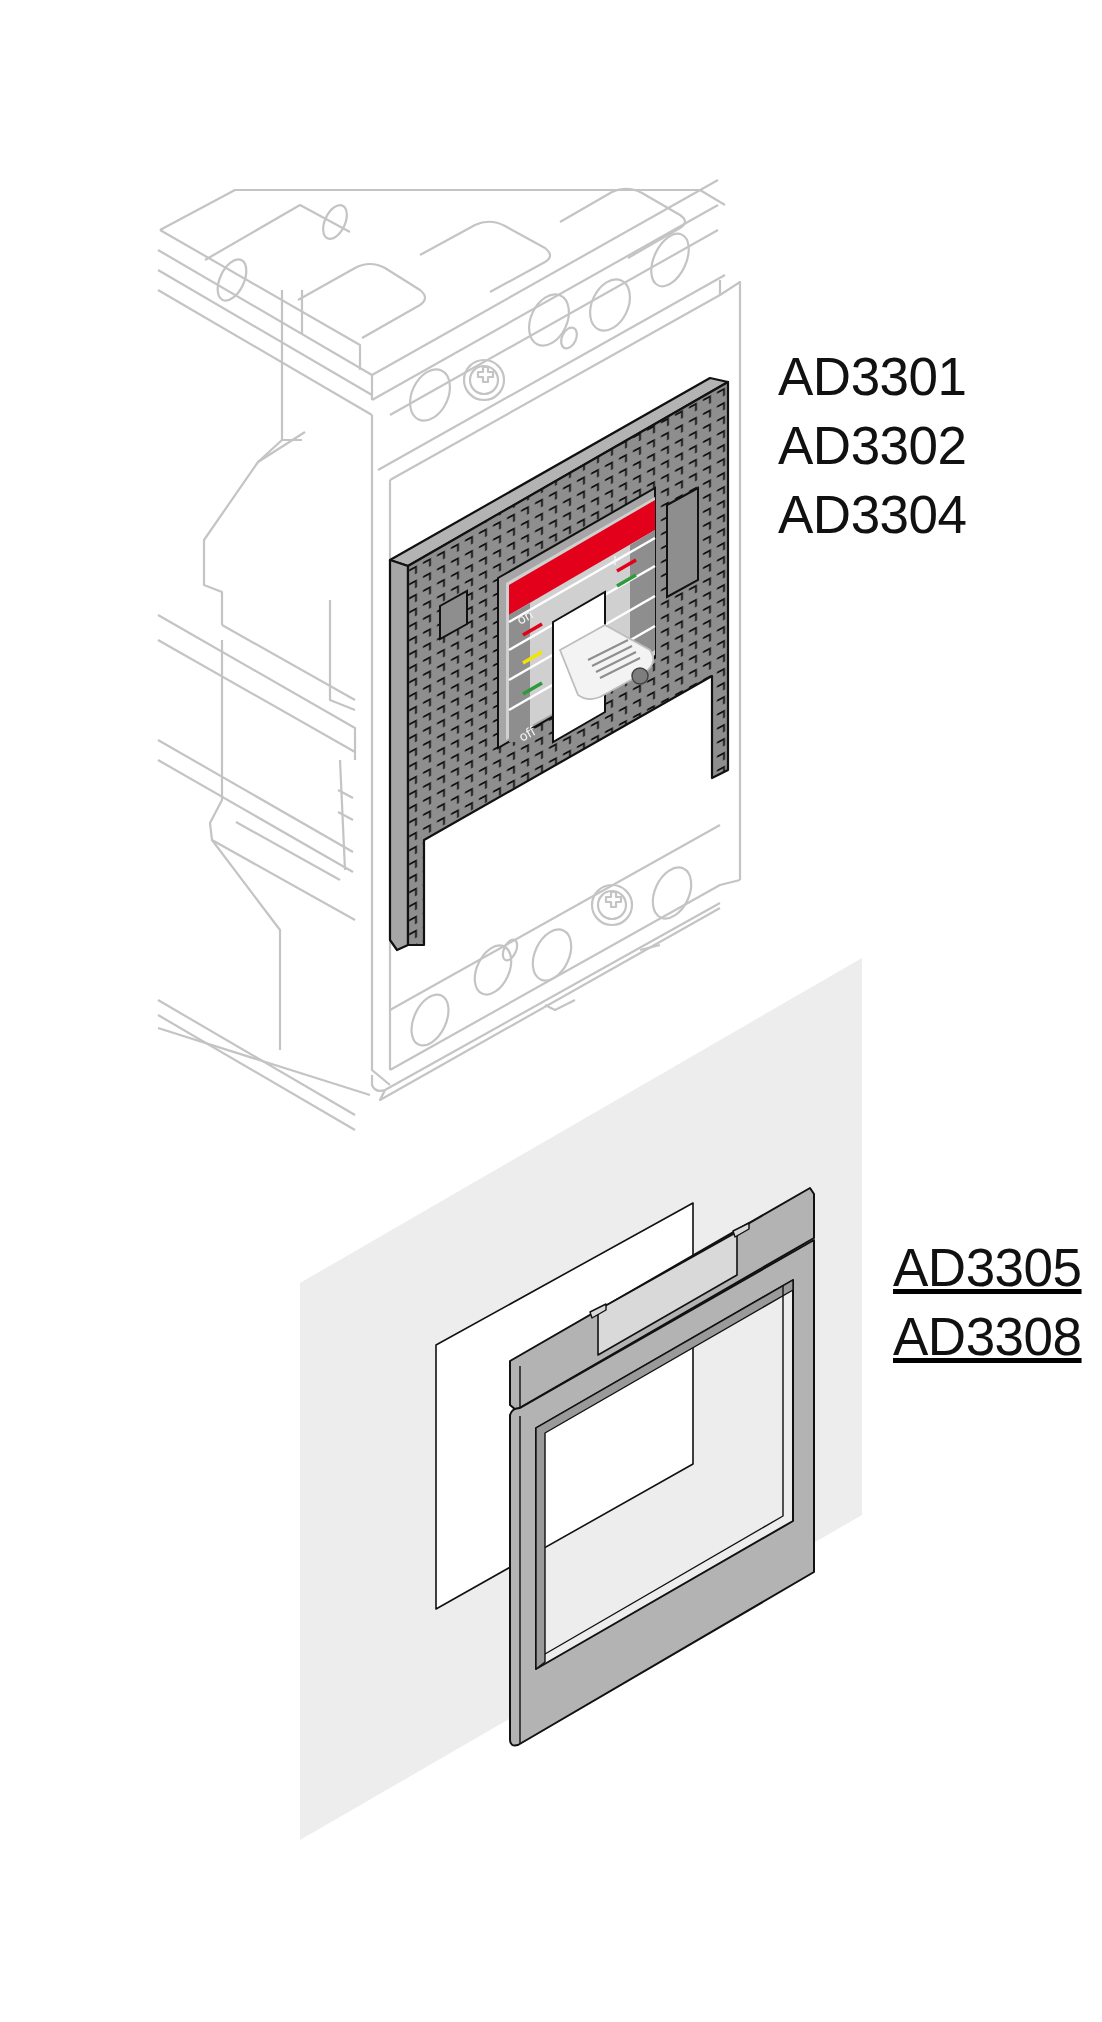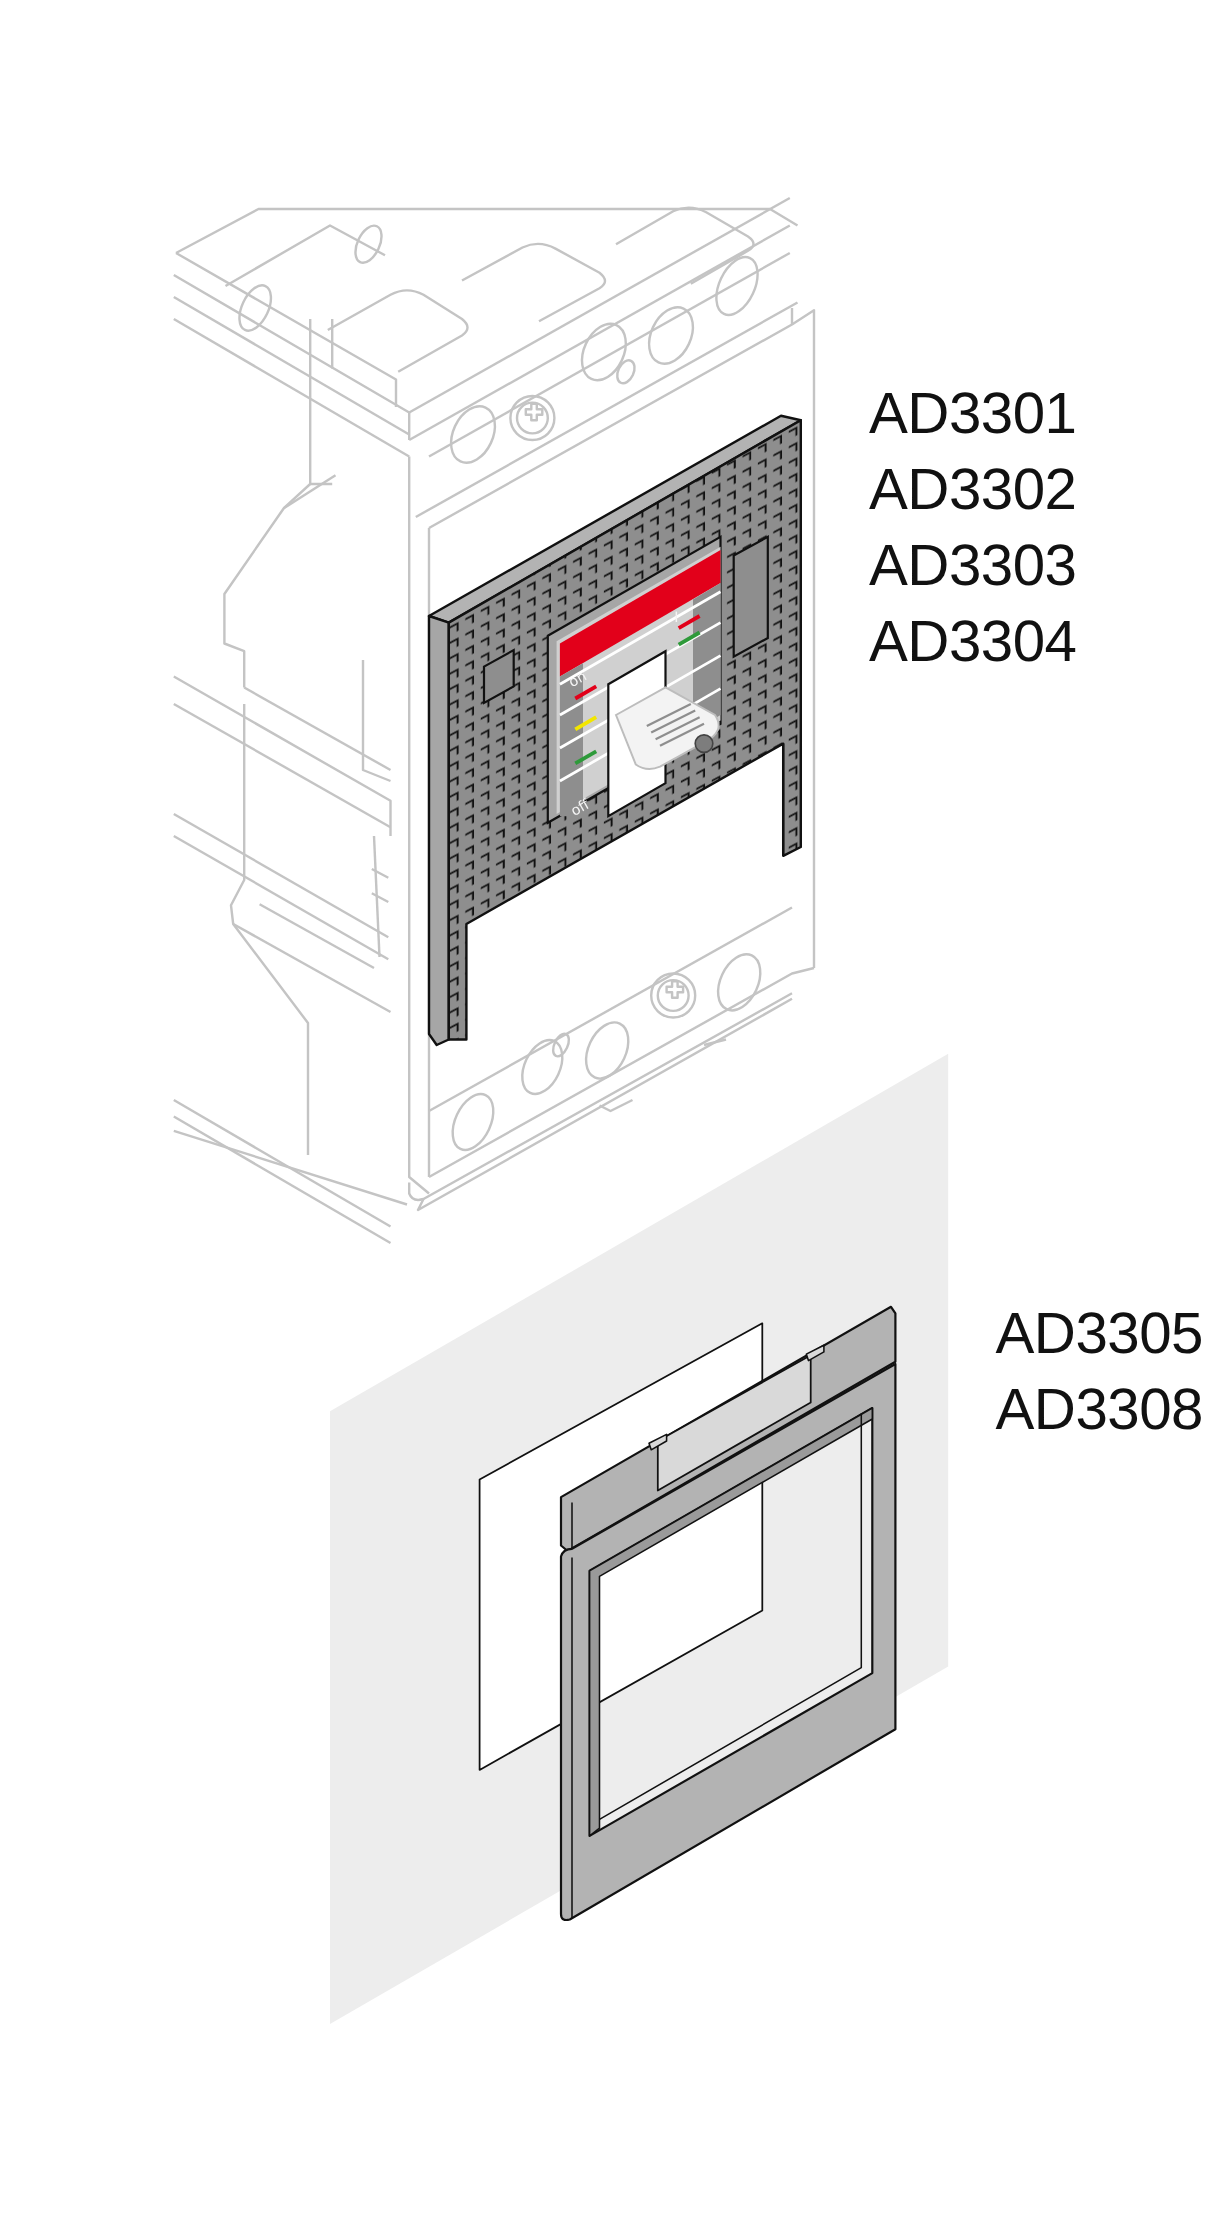--- a/index.html
+++ b/index.html
@@ -1,23 +1,23 @@
 <!DOCTYPE html>
 <html><head>
 <meta charset="utf-8">
 <style>
   html, body { margin: 0; padding: 0; background: #ffffff; }
   body { width: 1102px; height: 2022px; position: relative; overflow: hidden;
          font-family: "Liberation Sans", sans-serif; }
   #stage { position: absolute; left: 0; top: 0; width: 1102px; height: 2022px; }
-  .label-group { position: absolute; display: flex; flex-direction: column; margin-left: 12px; }
+  .label-group { position: absolute; display: flex; flex-direction: column; }
   .part-label { font-family: "Liberation Sans", sans-serif; font-size: 53px; line-height: 69px;
                 color: #111111; letter-spacing: -0.5px; font-weight: 400; white-space: nowrap; }
   #labels-top { left: 778px; top: 342px; }
-  #labels-bottom { left: 893px; top: 1178px; }
+  #labels-bottom { left: 893px; top: 1233px; text-decoration: underline; }
 </style>
 </head>
 <body>
 
 <div id="stage">
   <svg width="1102" height="2022" viewBox="0 0 1102 2022" xmlns="http://www.w3.org/2000/svg">
     <defs>
       <pattern id="grid-holes" x="0" y="0" width="14" height="14" patternUnits="userSpaceOnUse" patternTransform="skewY(-28)">
         <rect width="14" height="14" fill="#8e8e8e"></rect>
         <path d="M3 4 H10 V11" stroke="#111" stroke-width="1.8" fill="none"></path>
@@ -159,21 +159,20 @@
       <path d="M520 1416 L520 1744" stroke="#111" stroke-width="1.4"></path>
 
       <polygon points="536,1428 793,1280 793,1290 545,1433 545,1662 536,1669" fill="#9a9a9a" stroke="#111" stroke-width="1.4"></polygon>
       <path d="M783 1285 L783 1516 L545 1654" stroke="#111" stroke-width="1.4" fill="none"></path>
     </g>
   </svg>
 
   <div id="labels-top" class="label-group">
     <div class="part-label">AD3301</div>
     <div class="part-label">AD3302</div>
-    <div class="part-label">AD3303</div>
     <div class="part-label">AD3304</div>
   </div>
 
   <div id="labels-bottom" class="label-group">
     <div class="part-label">AD3305</div>
     <div class="part-label">AD3308</div>
   </div>
 </div>
 
 </body></html>

